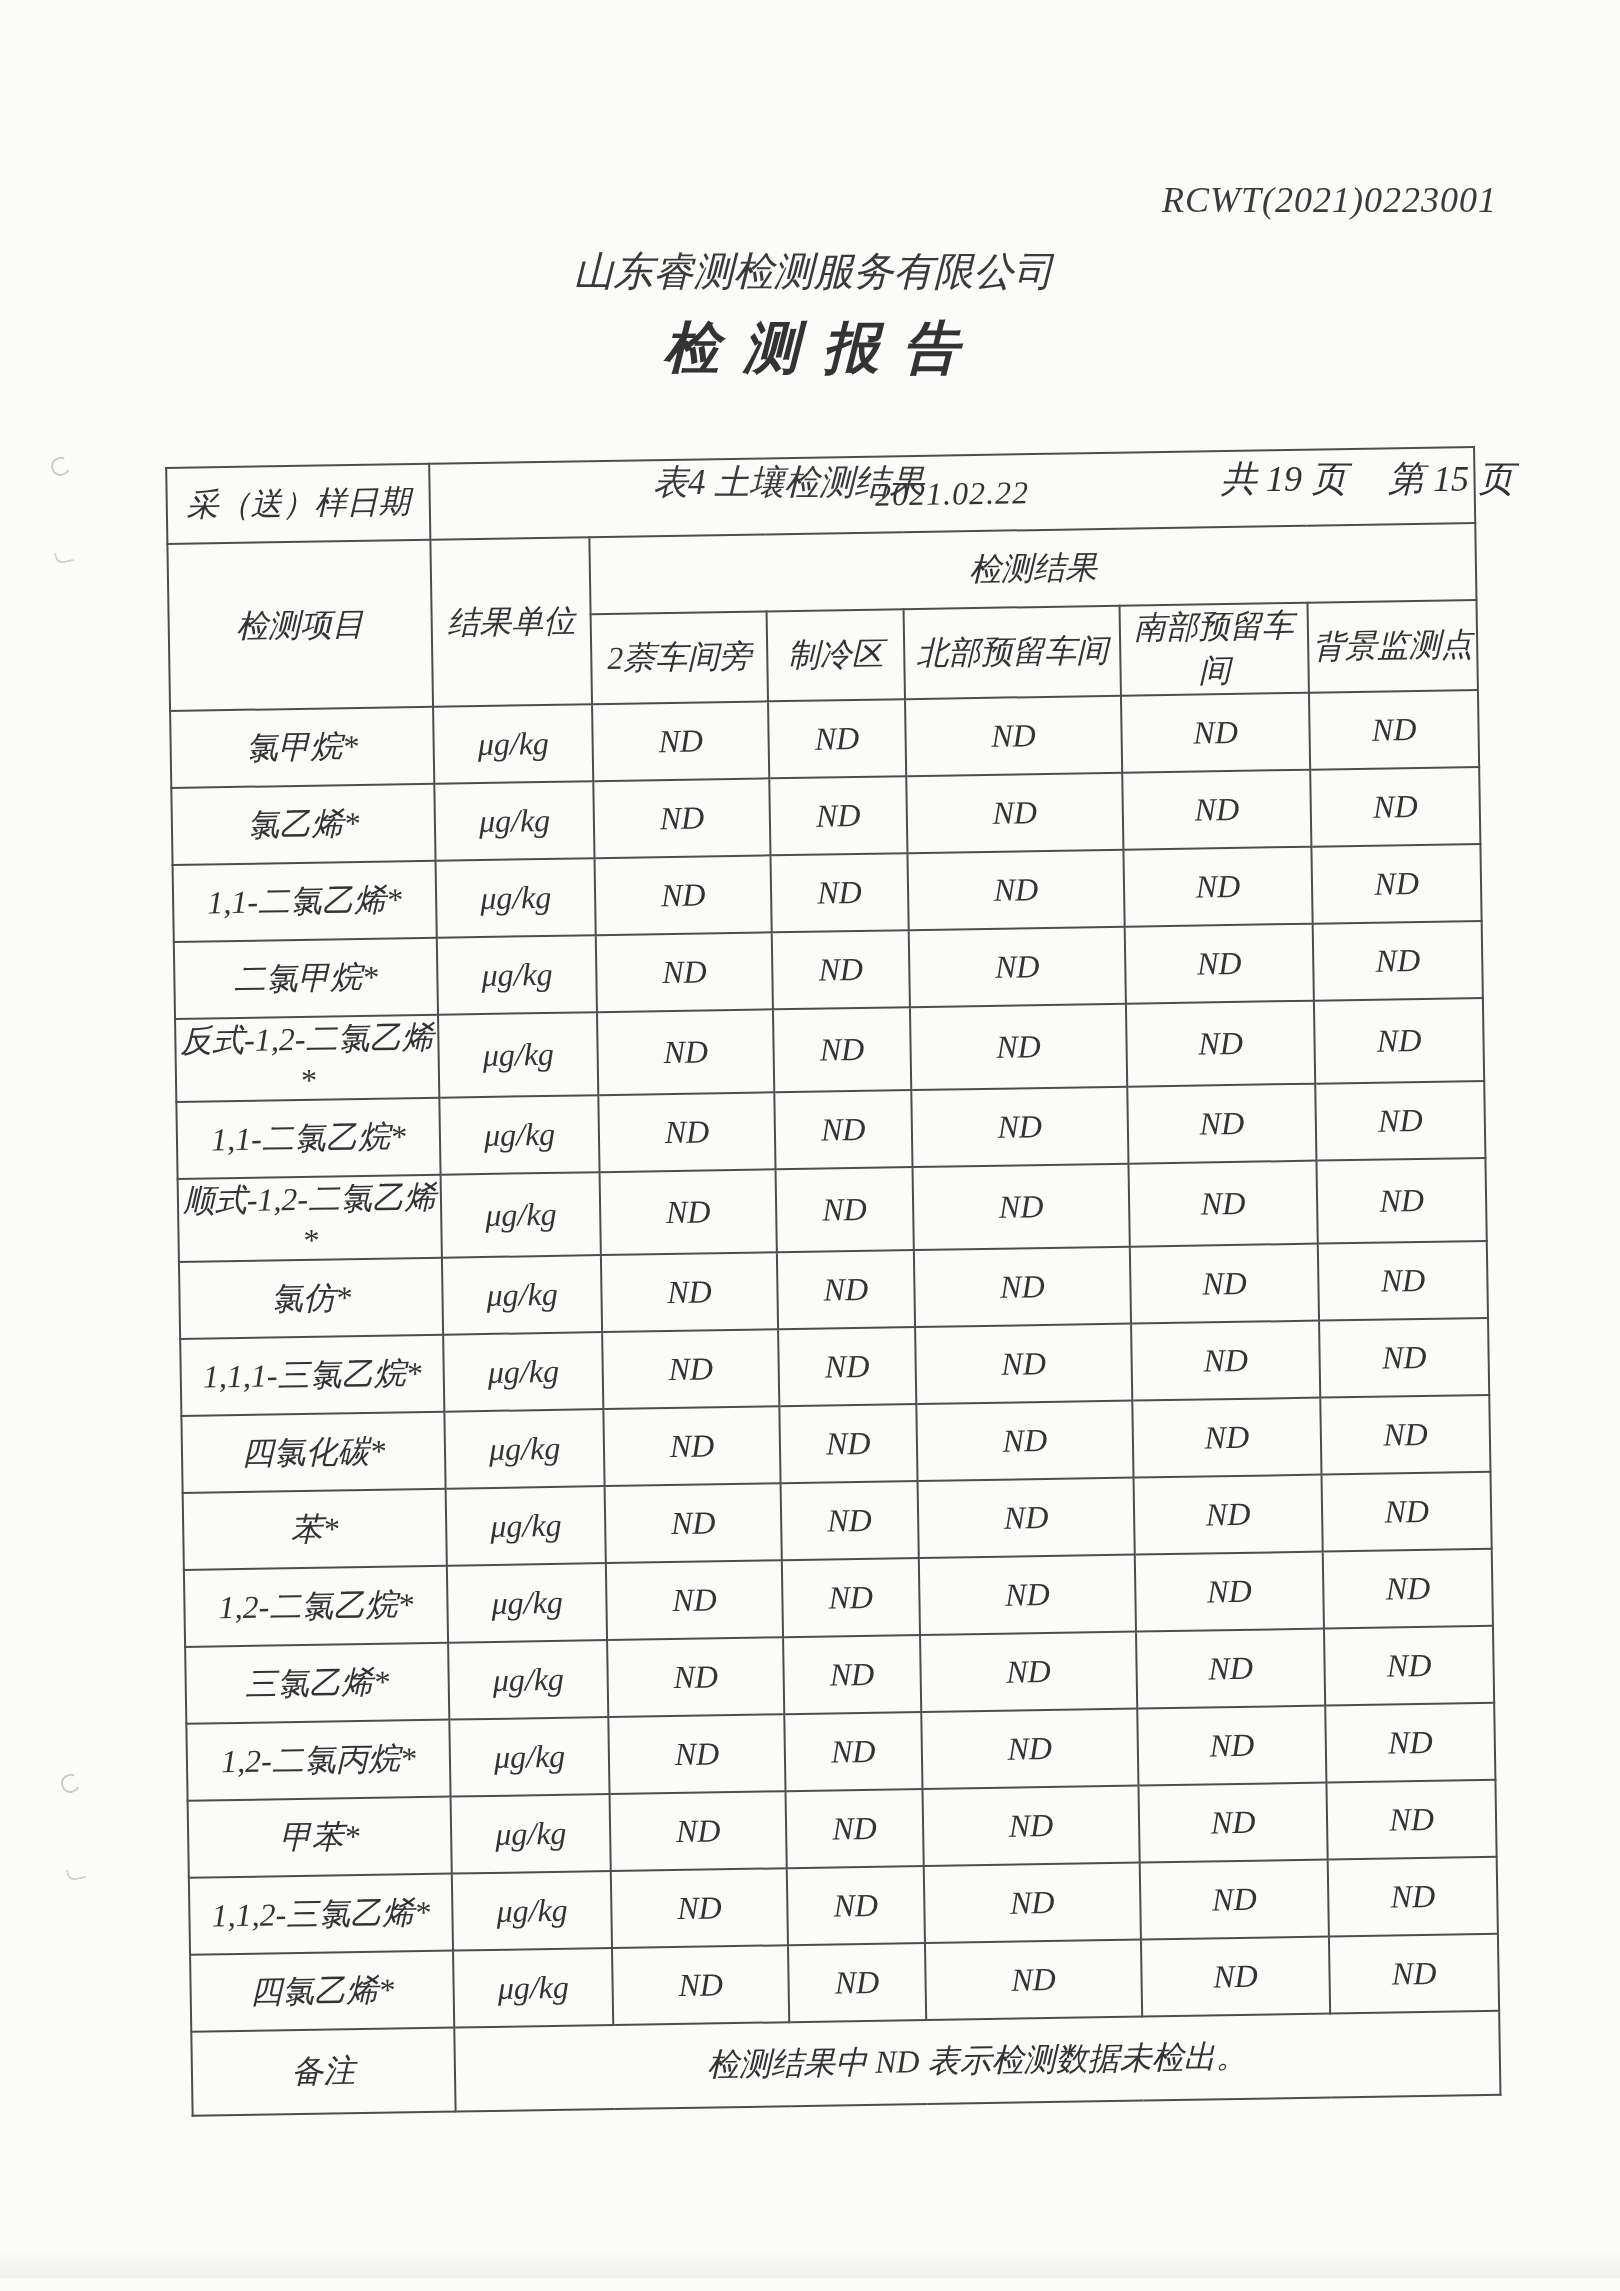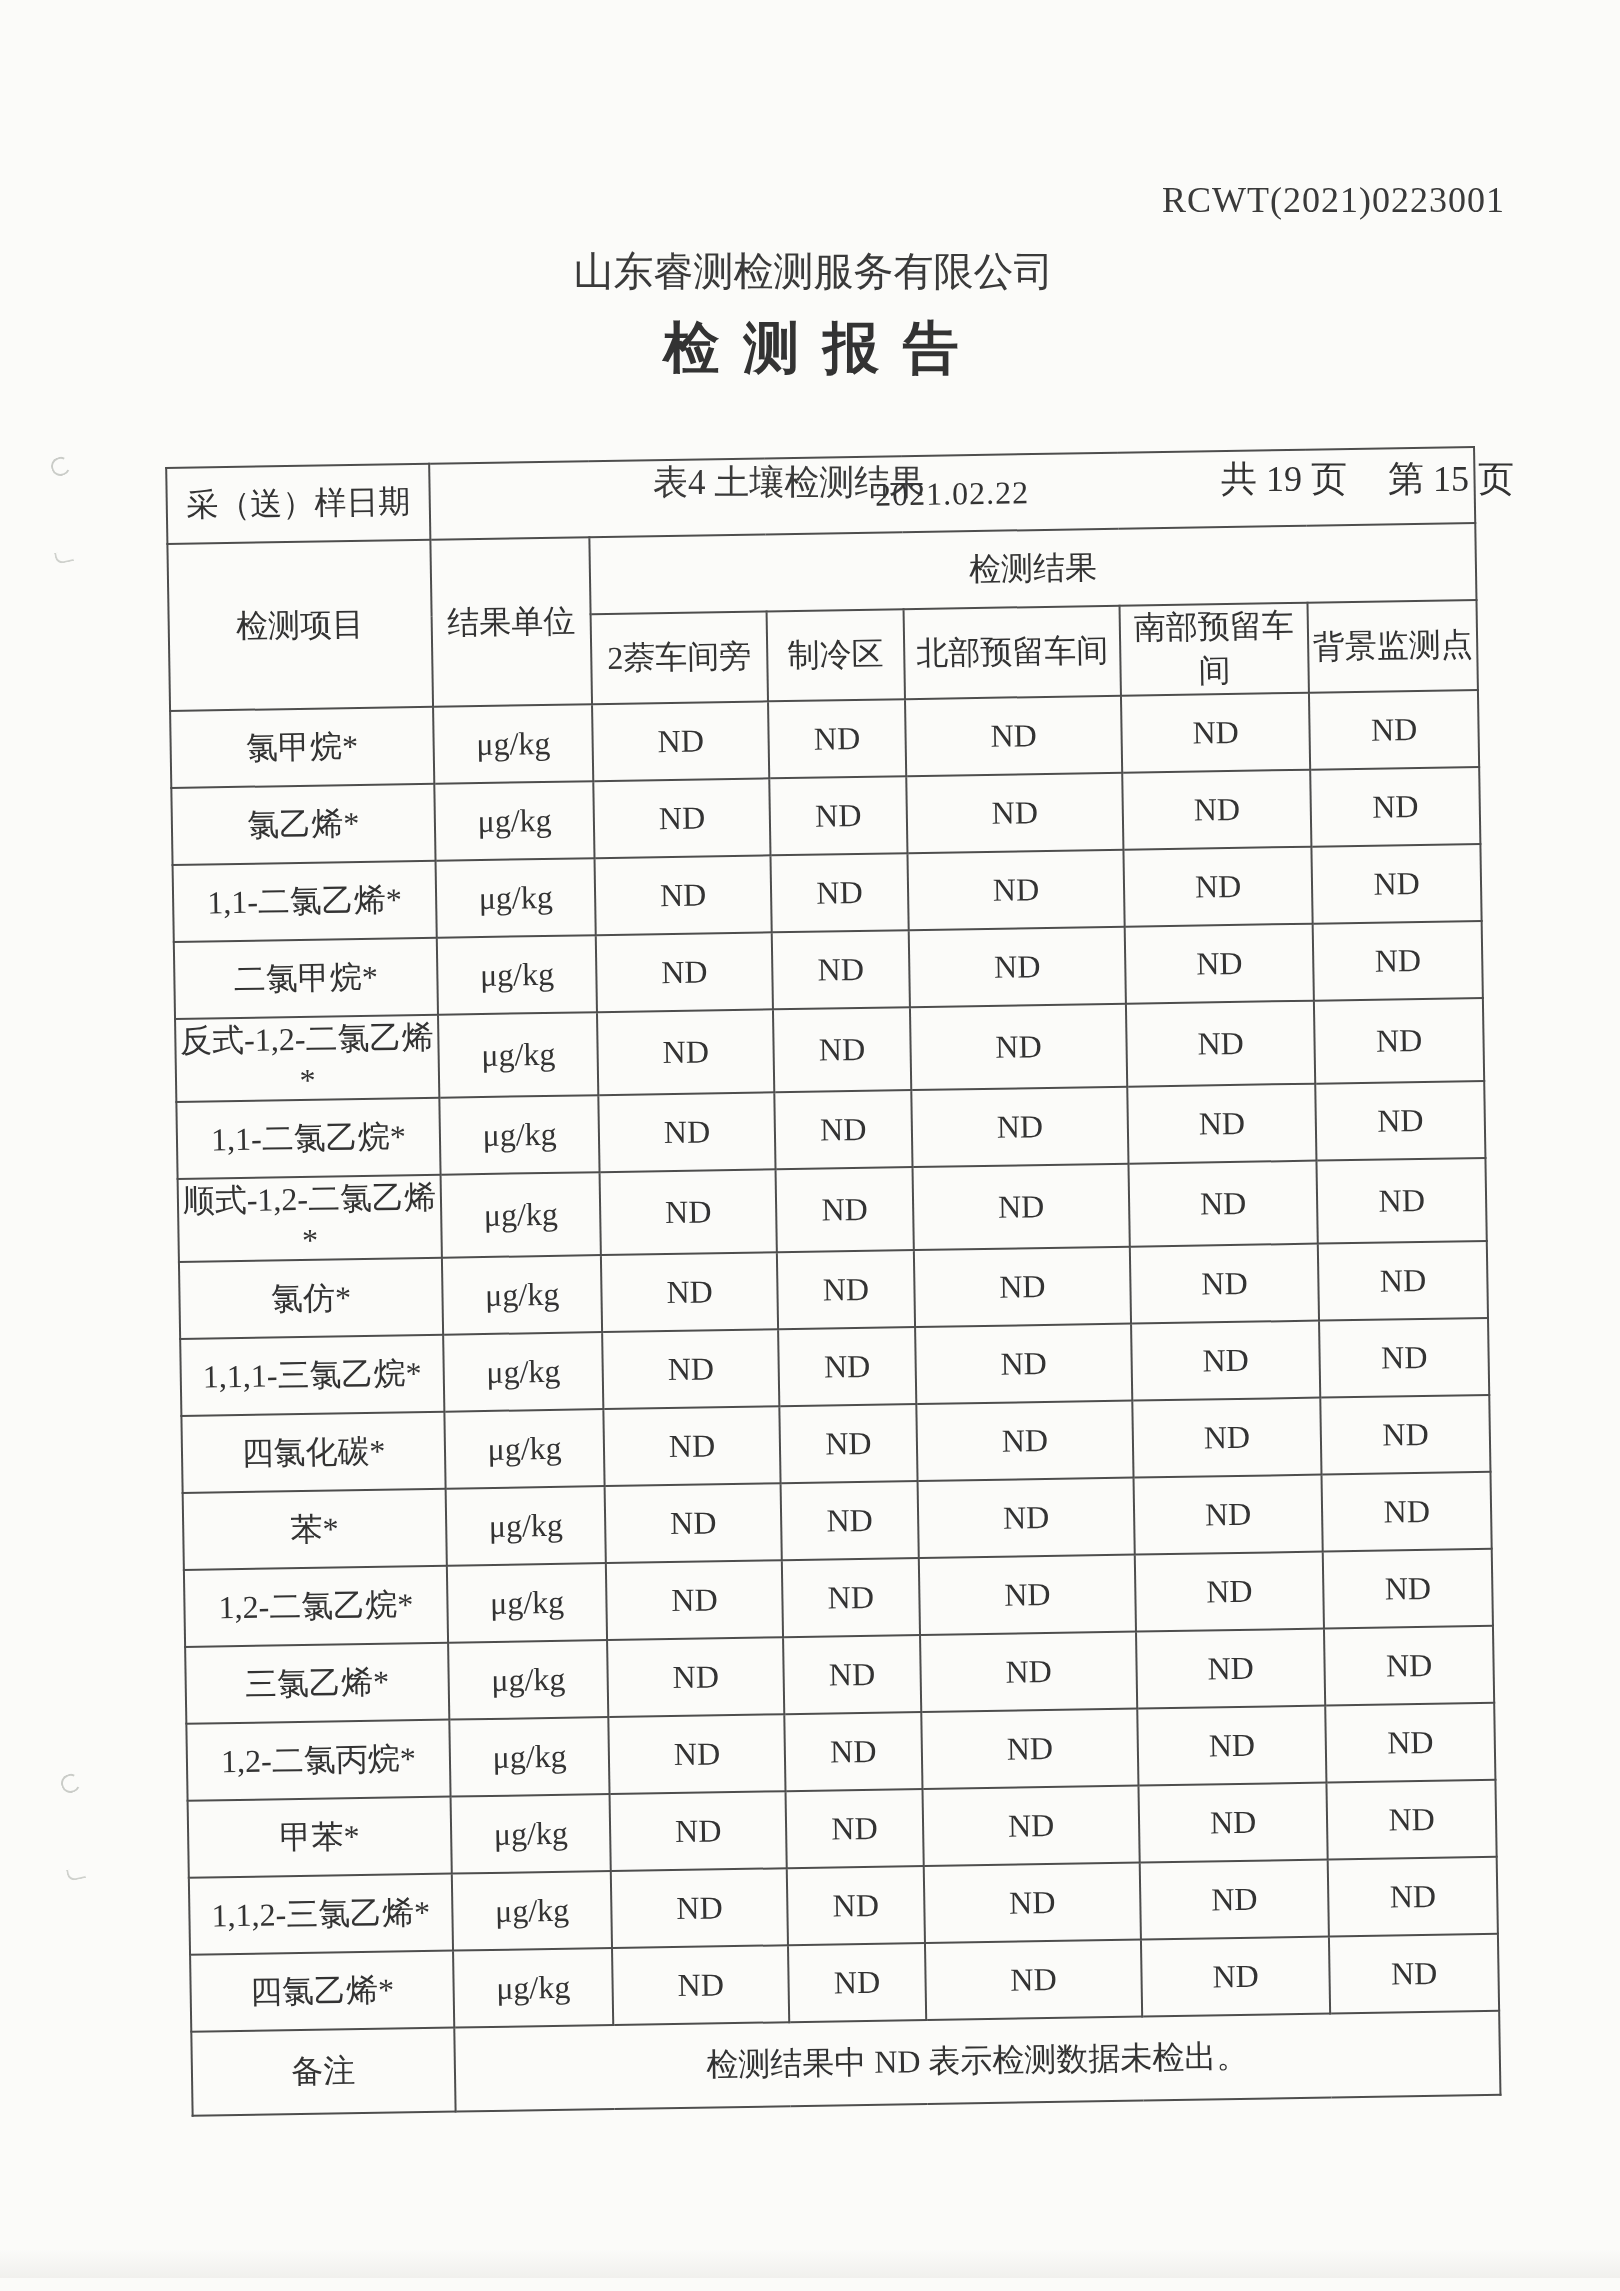--- a/index.html
+++ b/index.html
@@ -4,20 +4,21 @@
 <style>
   html,body { margin:0; padding:0; background:#e8e8e6; }
   .page {
     position:relative;
     width:1620px; height:2292px;
     margin:0 auto;
     background:#fbfbf9;
     overflow:hidden;
     font-family:"Liberation Serif","DejaVu Serif",serif;
     color:#2f2f2f;
+    font-style:italic;
   }
   .report-number {
     position:absolute; top:179px; left:1162px;
     font-size:36px; letter-spacing:1px; color:#3a3a3a;
   }
   .company-name {
     position:absolute; top:244px; left:0; width:1627px;
     text-align:center; font-size:40px; color:#3a3a3a;
   }
   .report-title {

